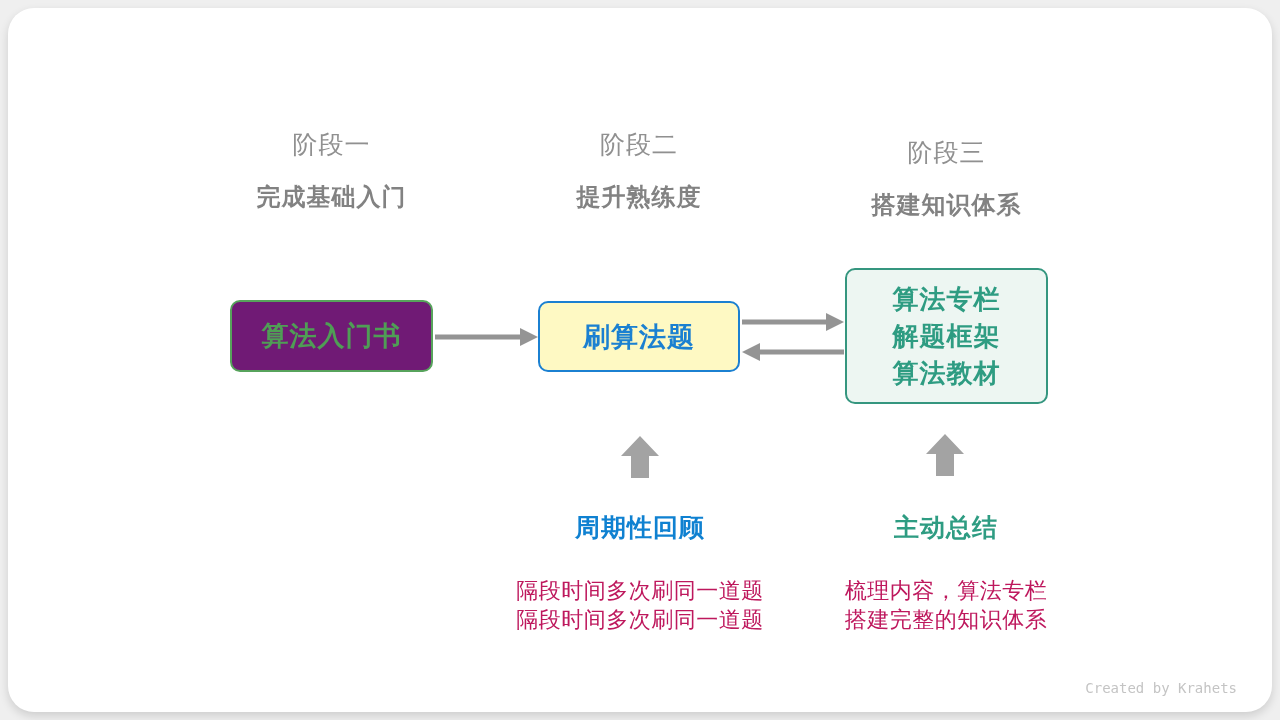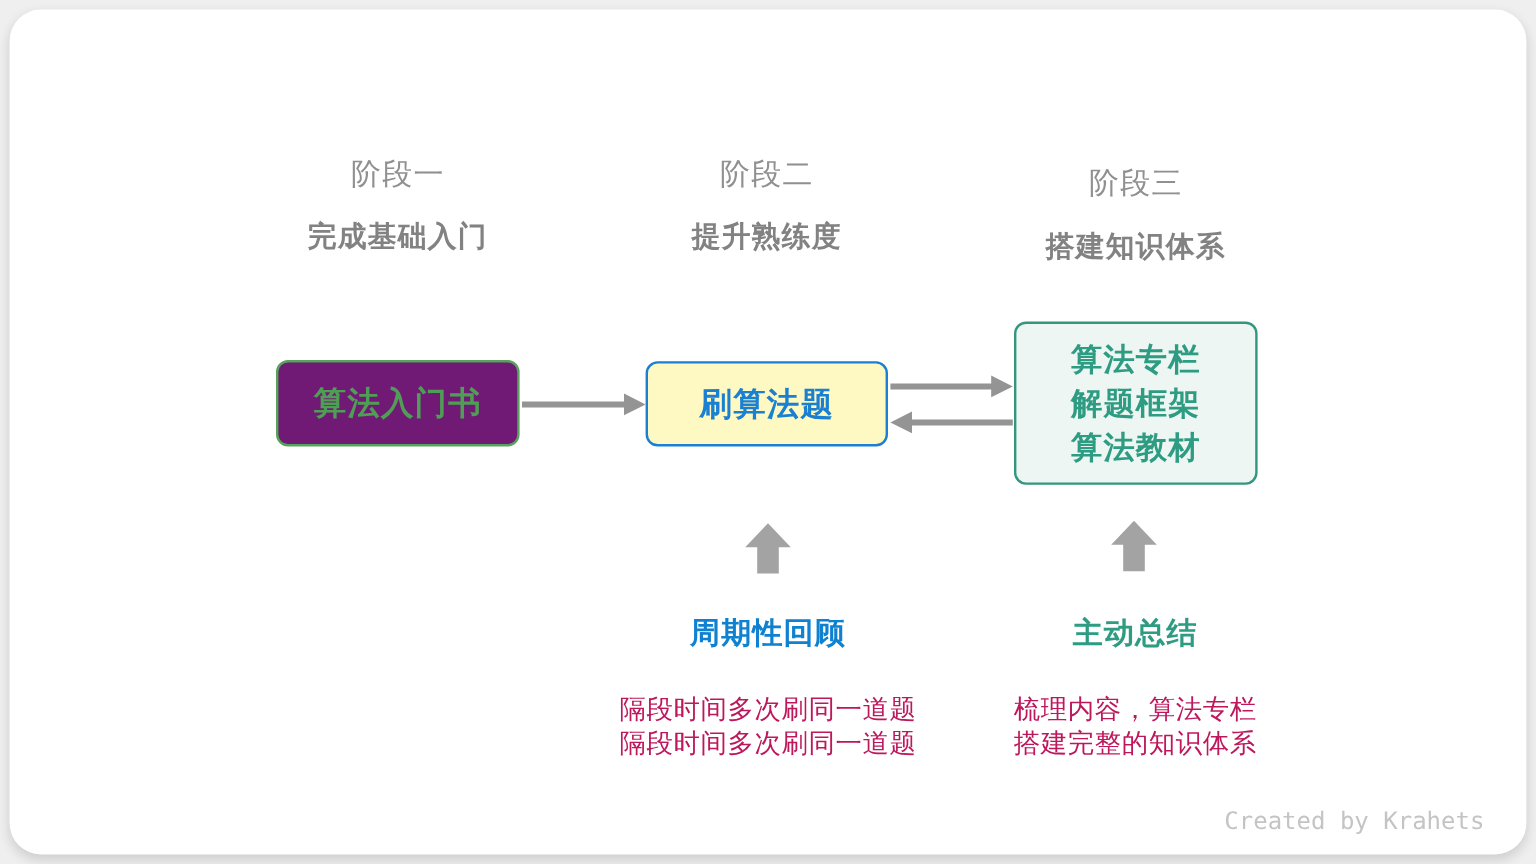--- a/index.html
+++ b/index.html
@@ -100,21 +100,21 @@
     line-height: 29px;
     color: #be185d;
     letter-spacing: 0.5px;
   }
 
   .credit {
     position: absolute;
     right: 43px;
     bottom: 24px;
     font-family: "DejaVu Sans Mono", "Liberation Mono", monospace;
-    font-size: 20px;
+    font-size: 14px;
     color: #c4c4c4;
   }
 </style>
 </head>
 <body>
 
 <div class="canvas">
   <div class="card"></div>
 
   <div class="abs stage-col" style="left:230px; top:128px; width:203px;">

